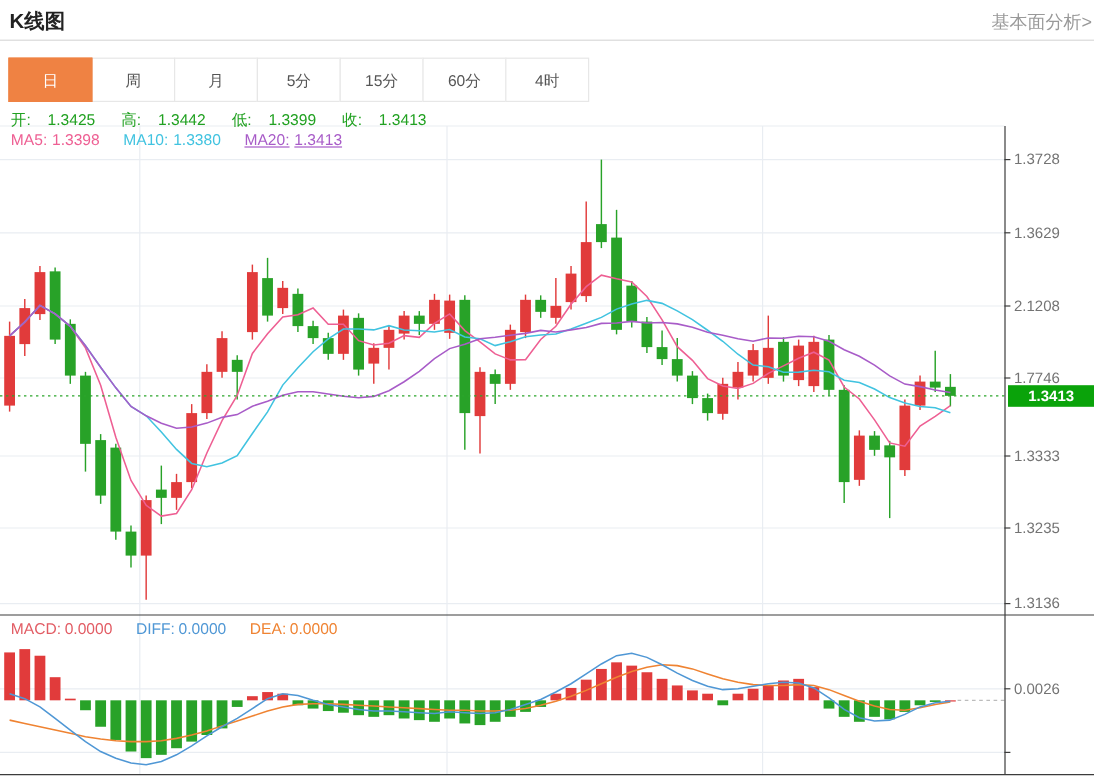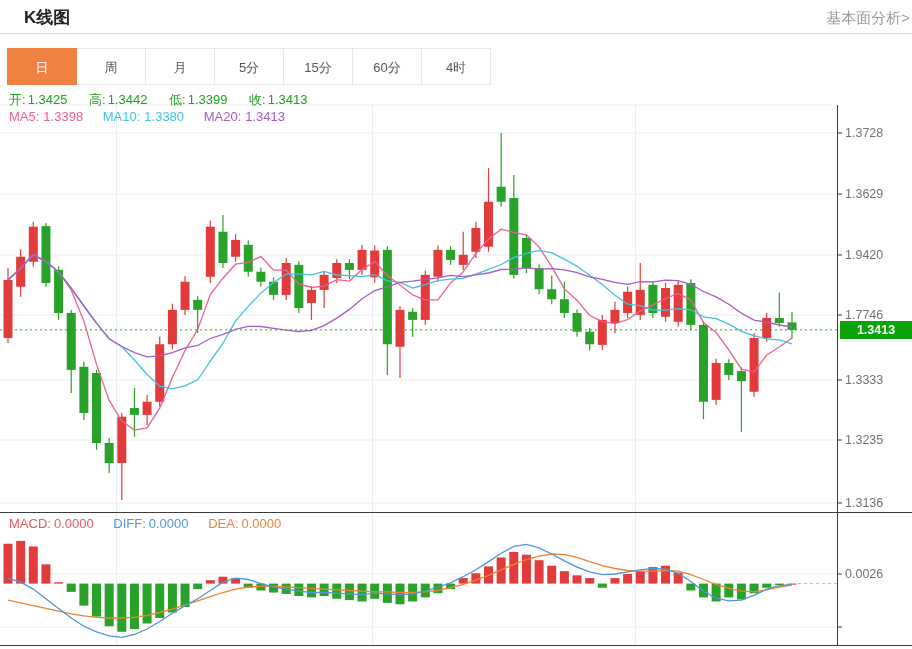--- a/index.html
+++ b/index.html
@@ -1,31 +1,31 @@
 <!DOCTYPE html>
 <html><head>
 <meta charset="utf-8">
 <style>
   html,body{margin:0;padding:0;background:#fff;}
   .stage{position:relative;width:912px;height:649px;background:#fff;overflow:hidden;
          font-family:"Liberation Sans","DejaVu Sans",sans-serif;}
-  .title{position:absolute;left:8px;top:6px;font-size:17px;font-weight:bold;color:#222;margin-left:16px;}
+  .title{position:absolute;left:8px;top:6px;font-size:17px;font-weight:bold;color:#222;}
   .toplink{position:absolute;right:2px;top:9px;font-size:15px;color:#999;text-decoration:none;cursor:pointer;}
   .hdr-divider{position:absolute;left:0;top:33px;width:912px;height:1px;background:#d9d9d9;}
   .tabs{position:absolute;left:8px;top:48px;display:flex;height:37px;}
   .tab{width:70px;height:37px;line-height:37px;text-align:center;font-size:13px;color:#555;
        background:#fff;border:1px solid #e7e7e7;margin-left:-1px;box-sizing:border-box;cursor:pointer;}
   .tab.active{background:#ef8243;color:#fff;border-color:#ef8243;z-index:2;}
   .legend1{position:absolute;left:9px;top:91px;font-size:13px;color:#21a121;white-space:nowrap;}
   .legend1 .lv{margin-right:18px;}
-  .legend1 .val{margin-left:2px;}
+  .legend1 .val{margin-left:14px;}
   .legend2{position:absolute;left:9px;top:109px;font-size:13px;white-space:nowrap;}
   .legend2 .lv{margin-right:16px;}
   .legend2 .val{margin-left:4px;}
-  .c-ma5{color:#ee5f93;} .c-ma10{color:#41c3e0;margin-top:48px;} .c-ma20{color:#a85cc8;}
+  .c-ma5{color:#ee5f93;} .c-ma10{color:#41c3e0;margin-top:48px;} .c-ma20{color:#a85cc8;text-decoration:underline;}
   .macd-legend{position:absolute;left:9px;top:516px;font-size:13px;white-space:nowrap;}
   .macd-legend .lv{margin-right:16px;}
   .macd-legend .val{margin-left:3px;margin-top:16px;}
   .c-macd{color:#e25c64;} .c-diff{color:#4f97d5;} .c-dea{color:#ef8332;}
   svg.canvas{position:absolute;left:0;top:0;cursor:crosshair;}
   .ytick{position:absolute;left:845px;font-size:12.5px;color:#737373;height:16px;line-height:16px;}
   .yt0{top:125px;} .yt1{top:186px;} .yt2{top:247px;} .yt3{top:307px;}
   .yt4{top:372px;} .yt5{top:432px;} .yt6{top:495px;}
   .mt0{top:566px;} .mt1{top:653px;text-align:center;}
   .price-tag{position:absolute;left:840px;top:321px;width:72px;height:18px;line-height:18px;
@@ -288,21 +288,21 @@
   </div>
 
   <div class="macd-legend">
     <span class="lv c-macd"><span>MACD:</span><span class="val">0.0000</span></span>
     <span class="lv c-diff"><span>DIFF:</span><span class="val">0.0000</span></span>
     <span class="lv c-dea"><span>DEA:</span><span class="val">0.0000</span></span>
   </div>
 
   <div class="ytick yt0">1.3728</div>
   <div class="ytick yt1">1.3629</div>
-  <div class="ytick yt2">1.9420</div>
+  <div class="ytick yt2">2.1208</div>
   <div class="ytick yt3">1.7746</div>
   <div class="ytick yt4">1.3333</div>
   <div class="ytick yt5">1.3235</div>
   <div class="ytick yt6">1.3136</div>
   <div class="price-tag">1.3413</div>
   <div class="ytick mt0">0.0026</div>
   <div class="ytick mt1">-0.0063</div>
 
 </div>
 

